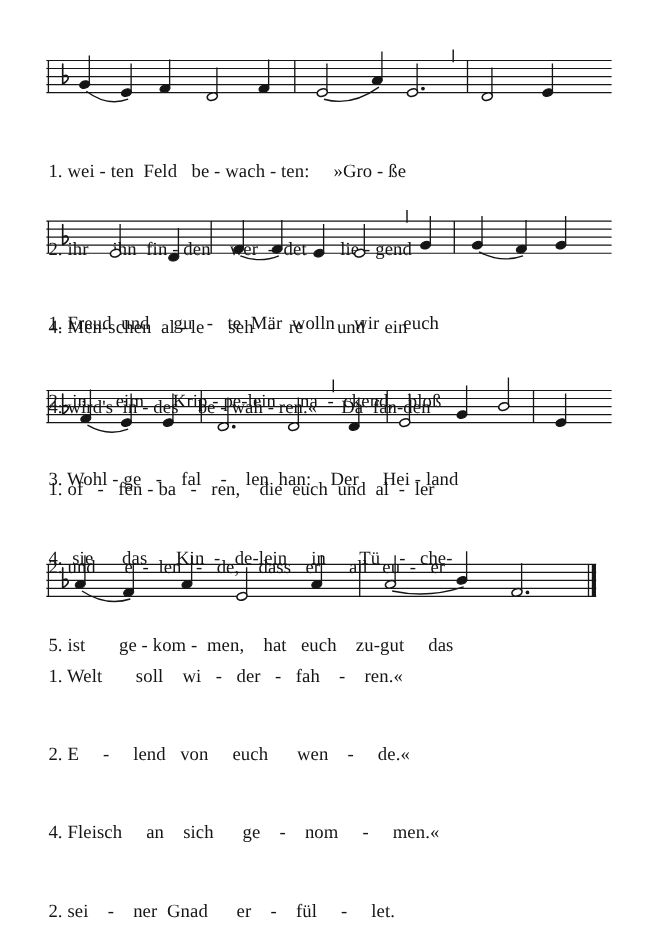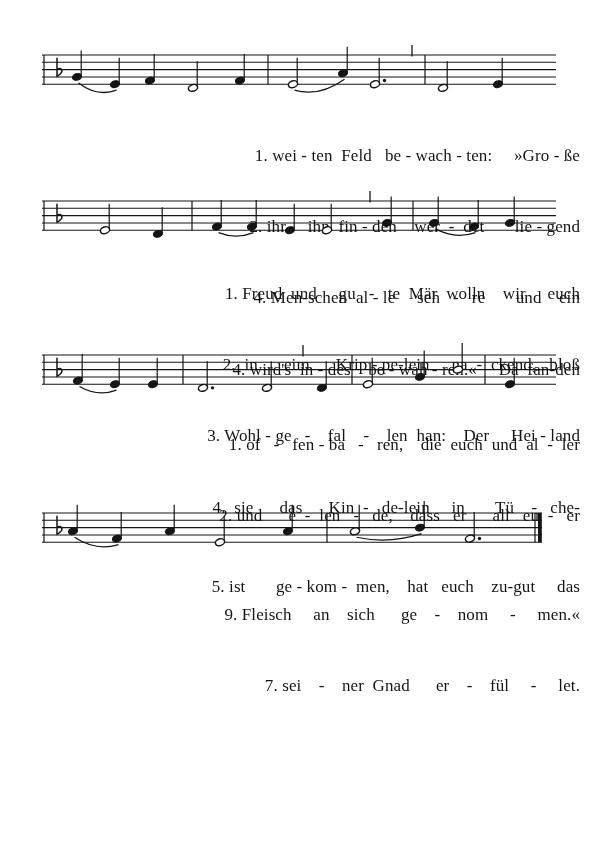--- a/index.html
+++ b/index.html
@@ -10,21 +10,20 @@
     color:#111111;
     font-family:"Liberation Serif", serif;
     overflow:hidden;
   }
   .system-svg{position:absolute;left:42px;width:516px;height:62px;}
   .lyrics{
     position:absolute;left:44px;right:20px;
     white-space:pre;
     font-size:17px;line-height:23.8px;letter-spacing:0.1px;
     color:#151515;
-    text-align:right;
   }
   .lyric-line{height:23.8px;}
 </style>
 </head>
 <body>
 
 <div class="page">
 
   <svg class="system-svg" style="top:41px" viewBox="0 -6 516 62">
       <line x1="0" x2="514" y1="8" y2="8" stroke="#151515" stroke-width="1.05"></line>
@@ -251,17 +250,19 @@
         <ellipse cx="428" cy="33.55" rx="4.7" ry="3.3" transform="rotate(-18 428 33.55)" fill="#ffffff" stroke="#151515" stroke-width="1.5"></ellipse>
         <line x1="432.2" x2="432.2" y1="31.549999999999997" y2="7.049999999999997" stroke="#151515" stroke-width="1.2"></line>
         <circle cx="437.5" cy="33.55" r="1.7" fill="#151515"></circle>
       </g>
       <path d="M32.5,32.25 Q54.5,46.55 76.5,39.55" stroke="#151515" stroke-width="1.25" fill="none"></path>
       <path d="M314.5,32.25 Q347,39.25 379.5,28.6" stroke="#151515" stroke-width="1.25" fill="none"></path>
       <line x1="493" x2="493" y1="8" y2="37.2" stroke="#151515" stroke-width="1.2"></line>
       <rect x="496" y="8" width="3.8" height="29.200000000000003" fill="#151515"></rect>
     </svg>
   <div class="lyrics" style="top:555px">
-    <div class="lyric-line">9. Fleisch     an    sich      ge    -    nom     -     men.«</div>
-    <div class="lyric-line">7. sei    -    ner  Gnad      er    -    fül     -     let.</div>
+    <div class="lyric-line">1. Welt       soll    wi   -   der   -   fah    -    ren.«</div>
+    <div class="lyric-line">2. E     -     lend   von     euch      wen    -     de.«</div>
+    <div class="lyric-line">4. Fleisch     an    sich      ge    -    nom     -     men.«</div>
+    <div class="lyric-line">2. sei    -    ner  Gnad      er    -    fül     -     let.</div>
   </div>
 
 </div>
 
 </body></html>

